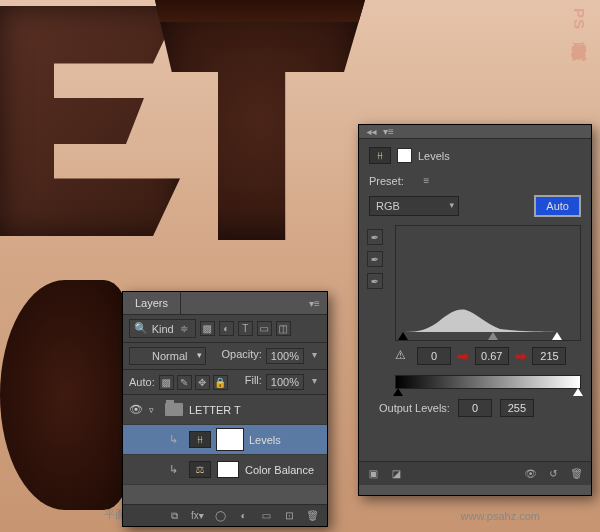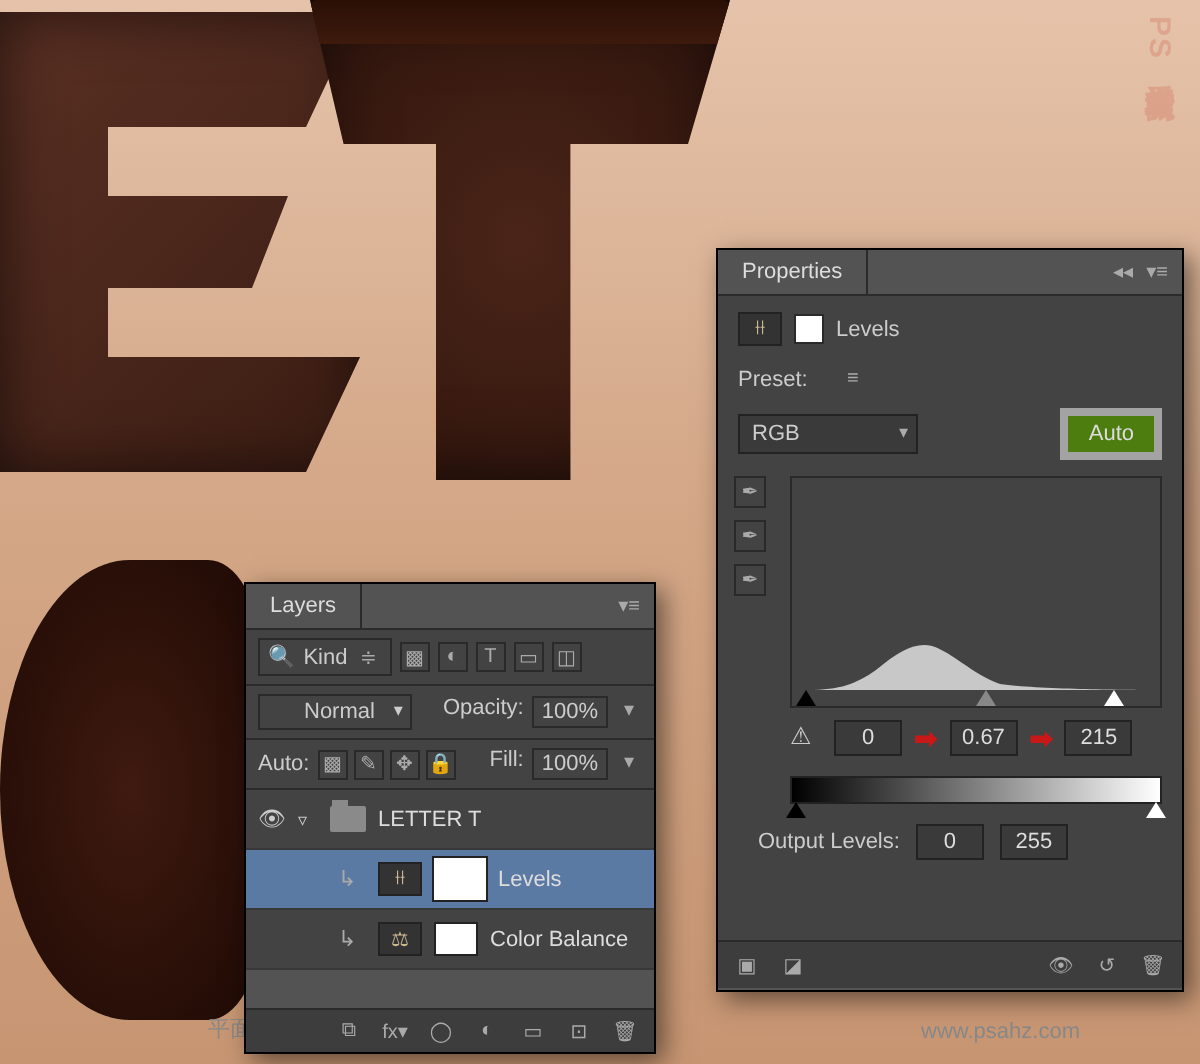--- a/index.html
+++ b/index.html
@@ -36,21 +36,21 @@
 .lname{color:#ddd}
 .folder-icn{width:18px;height:13px;background:#8a8a8a;border-radius:1px;position:relative}
 .folder-icn::before{content:"";position:absolute;top:-3px;left:1px;width:8px;height:3px;background:#8a8a8a}
 .bottom-bar{position:absolute;bottom:0;left:0;right:0;display:flex;align-items:center;justify-content:flex-end;gap:10px;padding:4px 8px;background:#3d3d3d;border-top:1px solid #2b2b2b}
 .props{left:358px;top:124px;width:234px;height:372px}
 .prop-body{padding:8px 10px;background:#434343;height:calc(100% - 24px);position:relative}
 .title-row{display:flex;align-items:center;gap:6px;margin-bottom:10px}
 .preset-row,.rgb-row{display:flex;align-items:center;gap:16px;margin-bottom:8px}
 .wide-sel{flex:1;background:#3a3a3a;border:1px solid #222;padding:3px 6px;position:relative}
 .wide-sel::after{content:"▾";position:absolute;right:4px;top:3px;font-size:9px;color:#aaa}
-.btn{background:#4d7c0f;border:4px solid #a3a3a3;padding:3px 10px;color:#ddd}
+.btn{background:#1d4ed8;border:2px solid #a3a3a3;padding:3px 10px;color:#ddd}
 .histo{position:relative;height:116px;background:#434343;border:1px solid #2a2a2a;margin-left:26px;margin-bottom:6px}
 .eyedrops{position:absolute;left:8px;top:90px;display:flex;flex-direction:column;gap:6px}
 .eyedrops .icn{width:16px;height:16px;border:1px solid #2a2a2a}
 .hist-svg{position:absolute;bottom:8px;left:4px;right:4px;height:26px}
 .slider-tri{position:absolute;bottom:0;width:0;height:0;border-left:5px solid transparent;border-right:5px solid transparent}
 .tri-b{border-bottom:8px solid #000;left:2px}
 .tri-g{border-bottom:8px solid #888;left:50%}
 .tri-w{border-bottom:8px solid #fff;right:2px}
 .levels-inputs{display:flex;align-items:center;gap:6px;margin-left:26px;margin-bottom:10px}
 .levels-inputs .warn{width:16px;height:16px;font-size:12px}
@@ -152,21 +152,20 @@
     <span class="icn">◯</span>
     <span class="icn">◐</span>
     <span class="icn">▭</span>
     <span class="icn">⊡</span>
     <span class="icn">🗑</span>
   </div>
 </div>
 
 <div class="panel props">
   <div class="panel-header">
-    <div class="tab">Properties</div>
     <div class="hdr-icons">
       <span class="icn">◂◂</span>
       <span class="icn">▾≡</span>
     </div>
   </div>
   <div class="prop-body">
     <div class="title-row">
       <div class="adj-icn">⟊⟊</div>
       <div class="sq" style="background:#fff"></div>
       <span>Levels</span>

